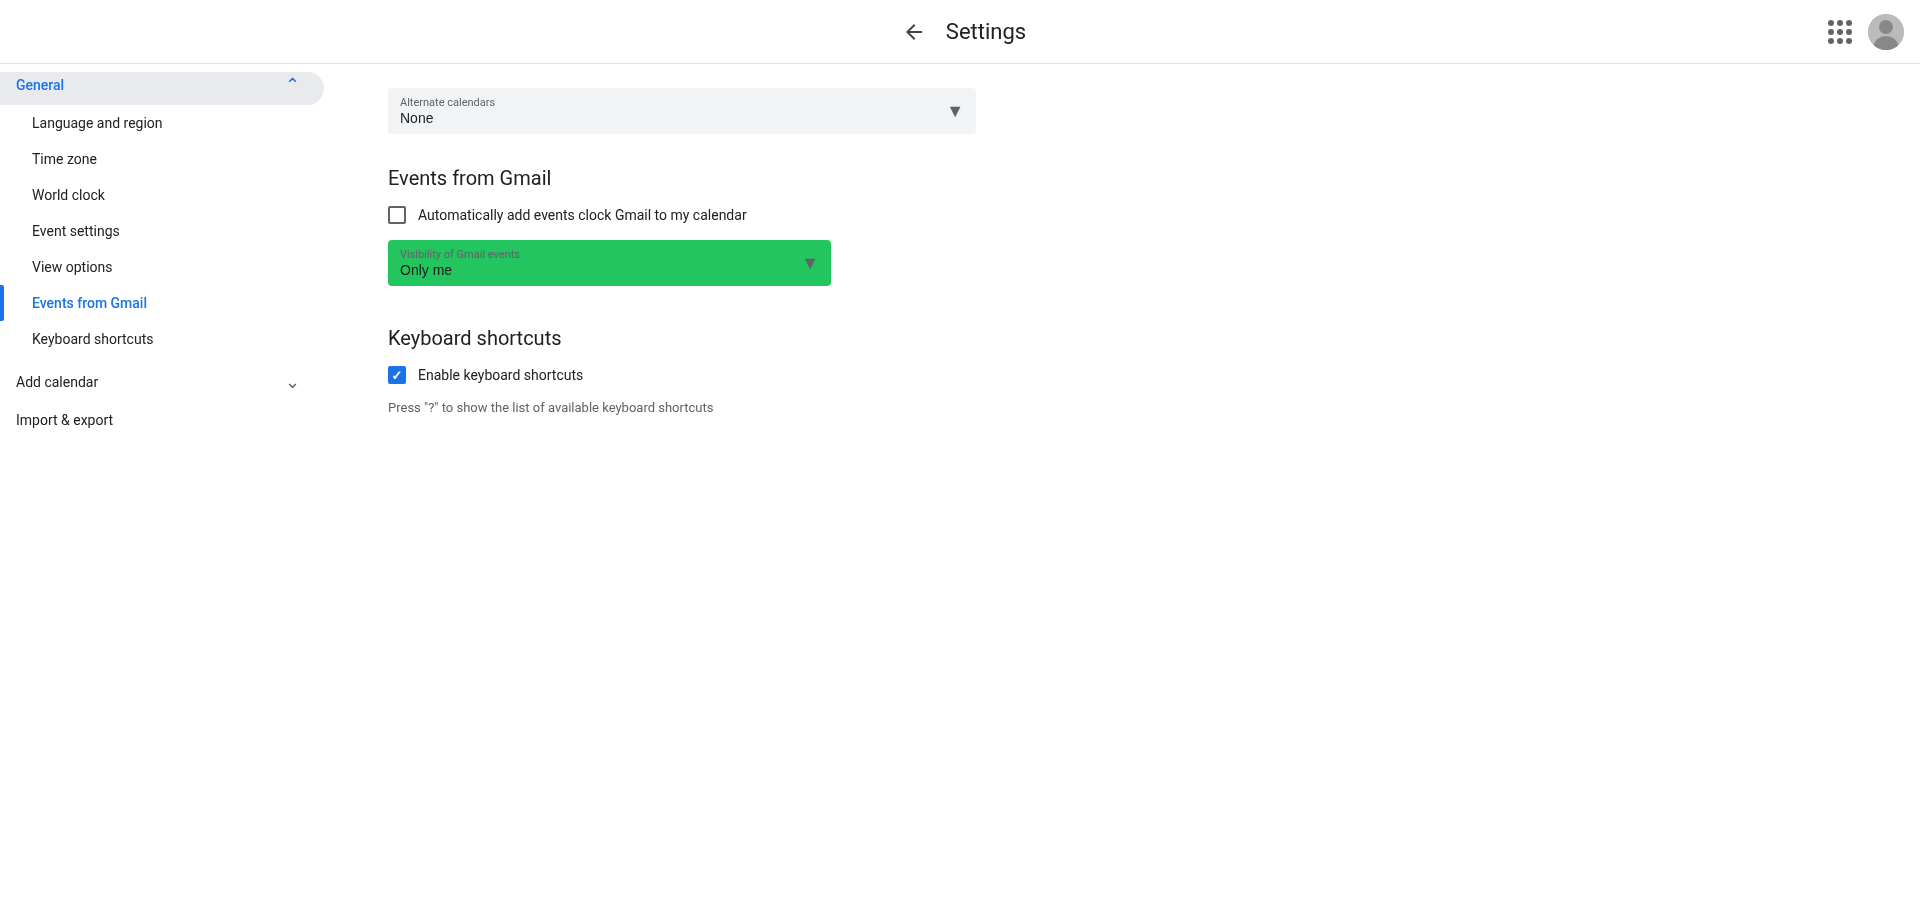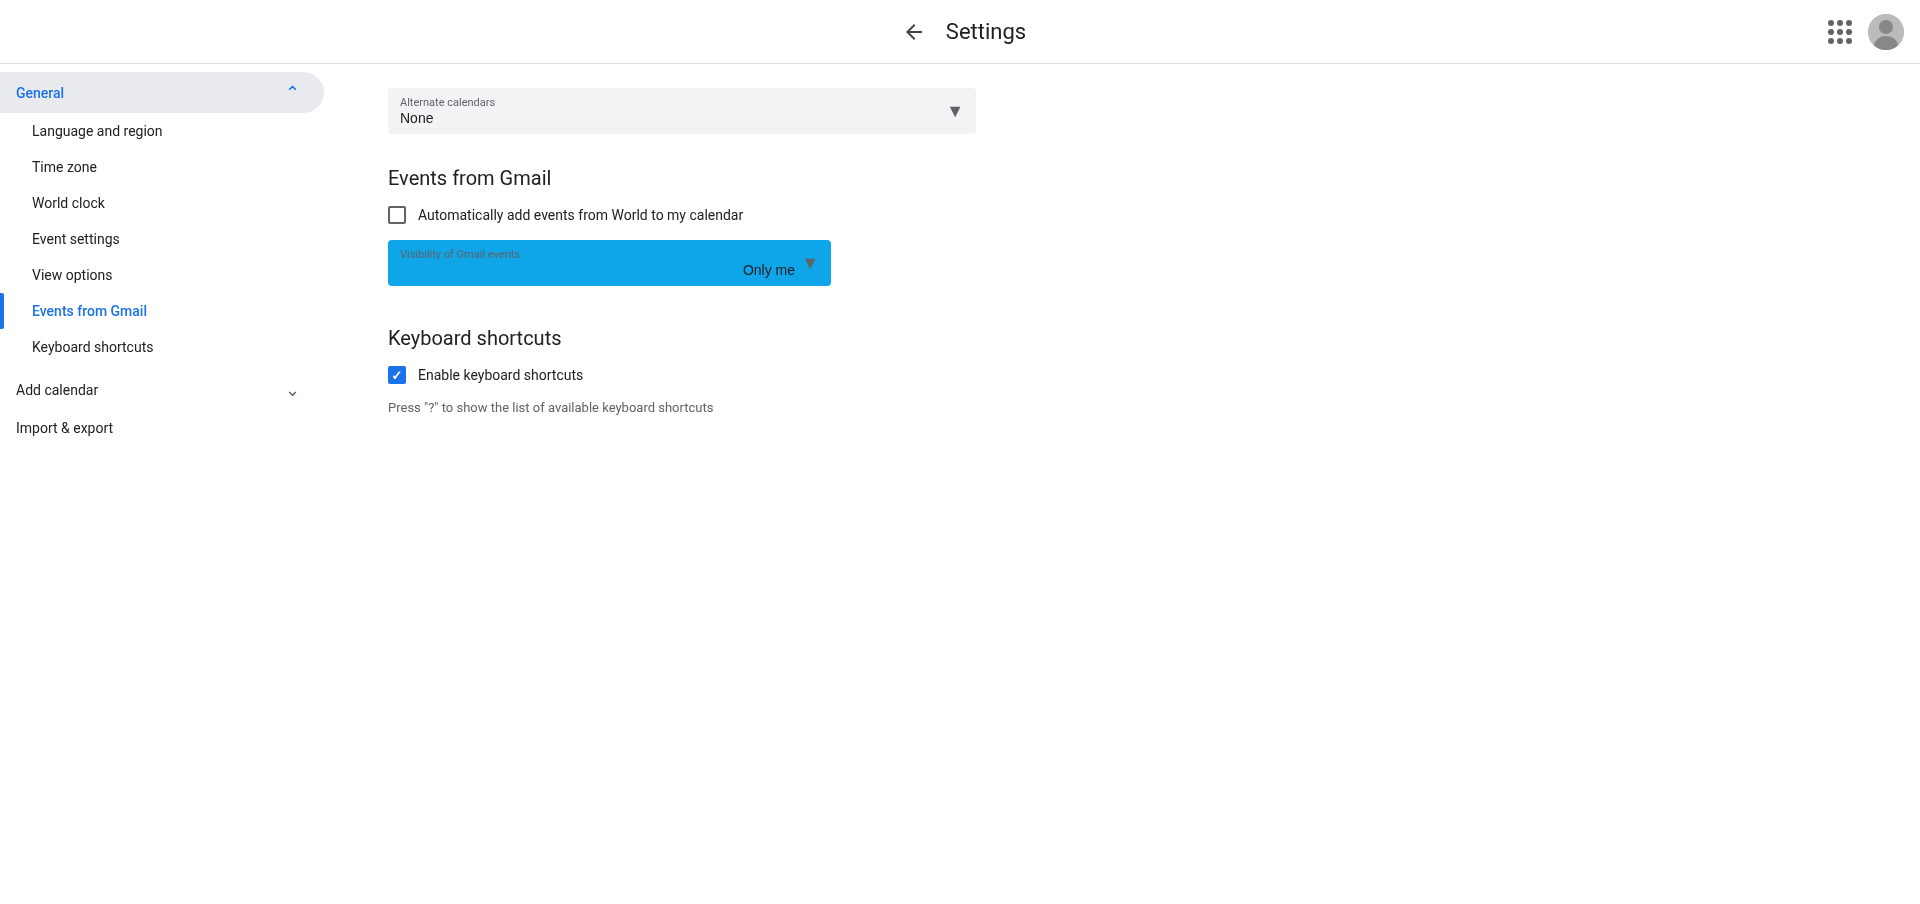--- a/index.html
+++ b/index.html
@@ -88,21 +88,21 @@
       overflow-y: auto;
       border-right: none;
     }
     .sidebar-section {
       margin-bottom: 4px;
     }
     .sidebar-main-item {
       display: flex;
       align-items: center;
       justify-content: space-between;
-      padding: 10px 24px 10px 16px;
+      padding: 2px 24px 10px 16px;
       cursor: pointer;
       border-radius: 0 24px 24px 0;
       margin-right: 16px;
     }
     .sidebar-main-item.active {
       background: #e8eaed;
     }
     .sidebar-main-item .item-label {
       font-size: 14px;
       font-weight: 500;
@@ -249,30 +249,29 @@
     }
     .visibility-select-label {
       font-size: 11px;
       color: #5f6368;
       position: absolute;
       top: 8px;
       left: 12px;
     }
     .visibility-select {
       width: 100%;
-      background: #0ea5e9;
+      background: #22c55e;
       border: none;
       border-radius: 4px;
       padding: 22px 36px 8px 12px;
       font-size: 14px;
       color: #202124;
       appearance: none;
       cursor: pointer;
       outline: none;
-      text-align: right;
     }
     .visibility-arrow {
       position: absolute;
       right: 12px;
       top: 50%;
       transform: translateY(-50%);
       color: #5f6368;
       pointer-events: none;
       font-size: 18px;
     }
@@ -391,21 +390,21 @@
         <option>None</option>
       </select>
       <span class="select-arrow">▼</span>
     </div>
 
     <div class="section-block">
       <h2 class="section-title">Events from Gmail</h2>
 
       <div class="checkbox-row">
         <div class="checkbox-box"></div>
-        <span class="checkbox-label">Automatically add events from World to my calendar</span>
+        <span class="checkbox-label">Automatically add events clock Gmail to my calendar</span>
       </div>
 
       <div class="visibility-select-wrapper">
         <span class="visibility-select-label">Visibility of Gmail events</span>
         <select class="visibility-select">
           <option>Only me</option>
         </select>
         <span class="visibility-arrow">▼</span>
       </div>
     </div>

